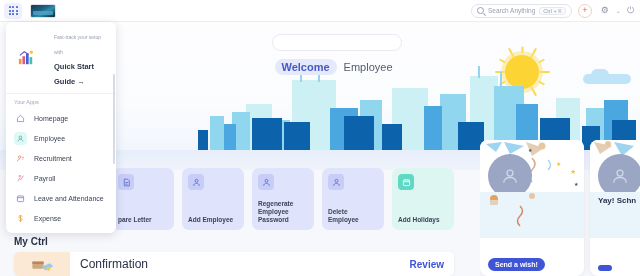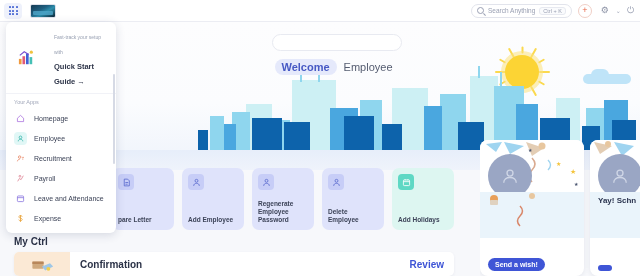--- a/index.html
+++ b/index.html
@@ -91,21 +91,21 @@
   .bcard .txt{ position:absolute; left:8px; top:56px; width:90px; font-size:8px; line-height:1.35; color:#2c3550; font-weight:bold;}
   .bcard .wishbtn{ position:absolute; left:8px; bottom:5px; background:#3f55d6; color:#fff;
                    font-size:7px; font-weight:bold; padding:3px 7px; border-radius:9px;}
 
   
   #tasks{ position:absolute; left:0; top:232px; width:470px; height:44px; z-index:18; background:#f7f8fb;}
   #tasks-title{ position:absolute; left:14px; top:4px; font-size:10px; font-weight:bold; color:#2b3247;}
   #task-row{ position:absolute; left:14px; top:20px; width:440px; height:24px; background:#fff;
              border-radius:5px; display:flex; align-items:center; box-shadow:0 1px 3px rgba(60,70,110,.07); overflow:hidden;}
   #task-thumb{ width:56px;height:24px;background:#fbe9d5;display:flex;align-items:center;justify-content:center;flex:0 0 auto;}
-  #task-name{ margin-left:10px; font-size:10px; font-weight:bold; color:#2b3247;}
+  #task-name{ margin-left:10px; font-size:12px; font-weight:normal; color:#2b3247;}
   #task-review{ margin-left:auto; margin-right:10px; font-size:10px; color:#3f55d6; font-weight:bold;}
 
   
   #appsmenu{
     position:absolute; left:6px; top:22px; width:110px; height:211px; background:#fff;
     border-radius:6px; box-shadow:0 2px 10px rgba(40,50,90,.16); z-index:60; overflow:hidden;
   }
   #qsg{ display:flex; align-items:center; gap:19px; padding:6px 11px; border-bottom:1px solid #f1f2f7;}
   #qsg-icon{ width:18px;height:16px;flex:0 0 auto; position:relative;}
   #qsg-txt{ line-height:1.35;}

